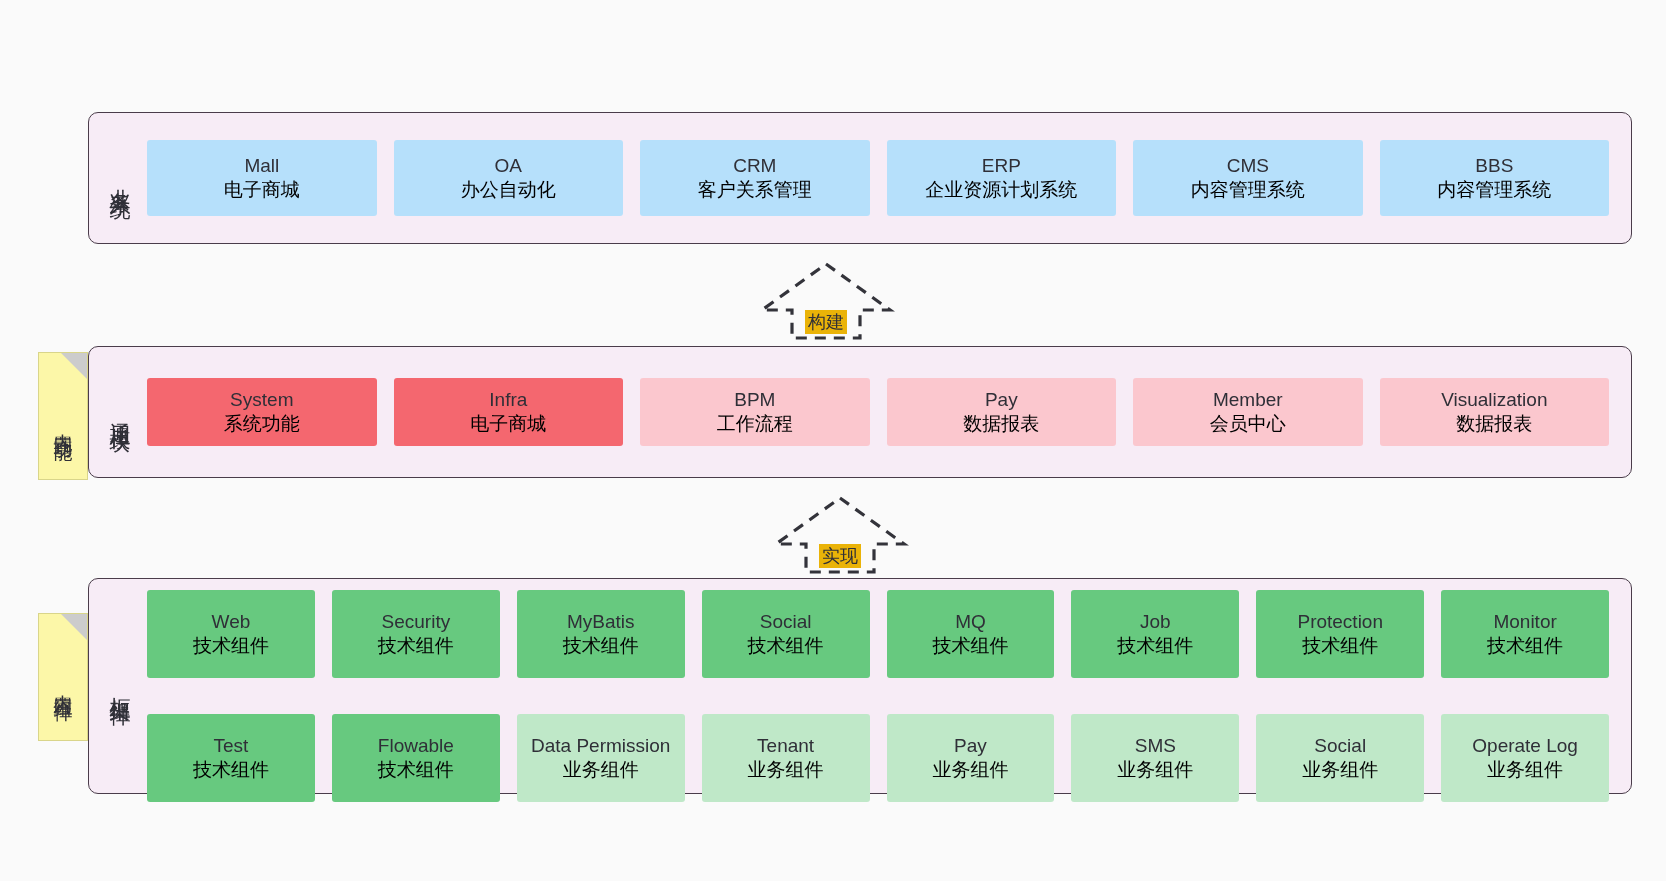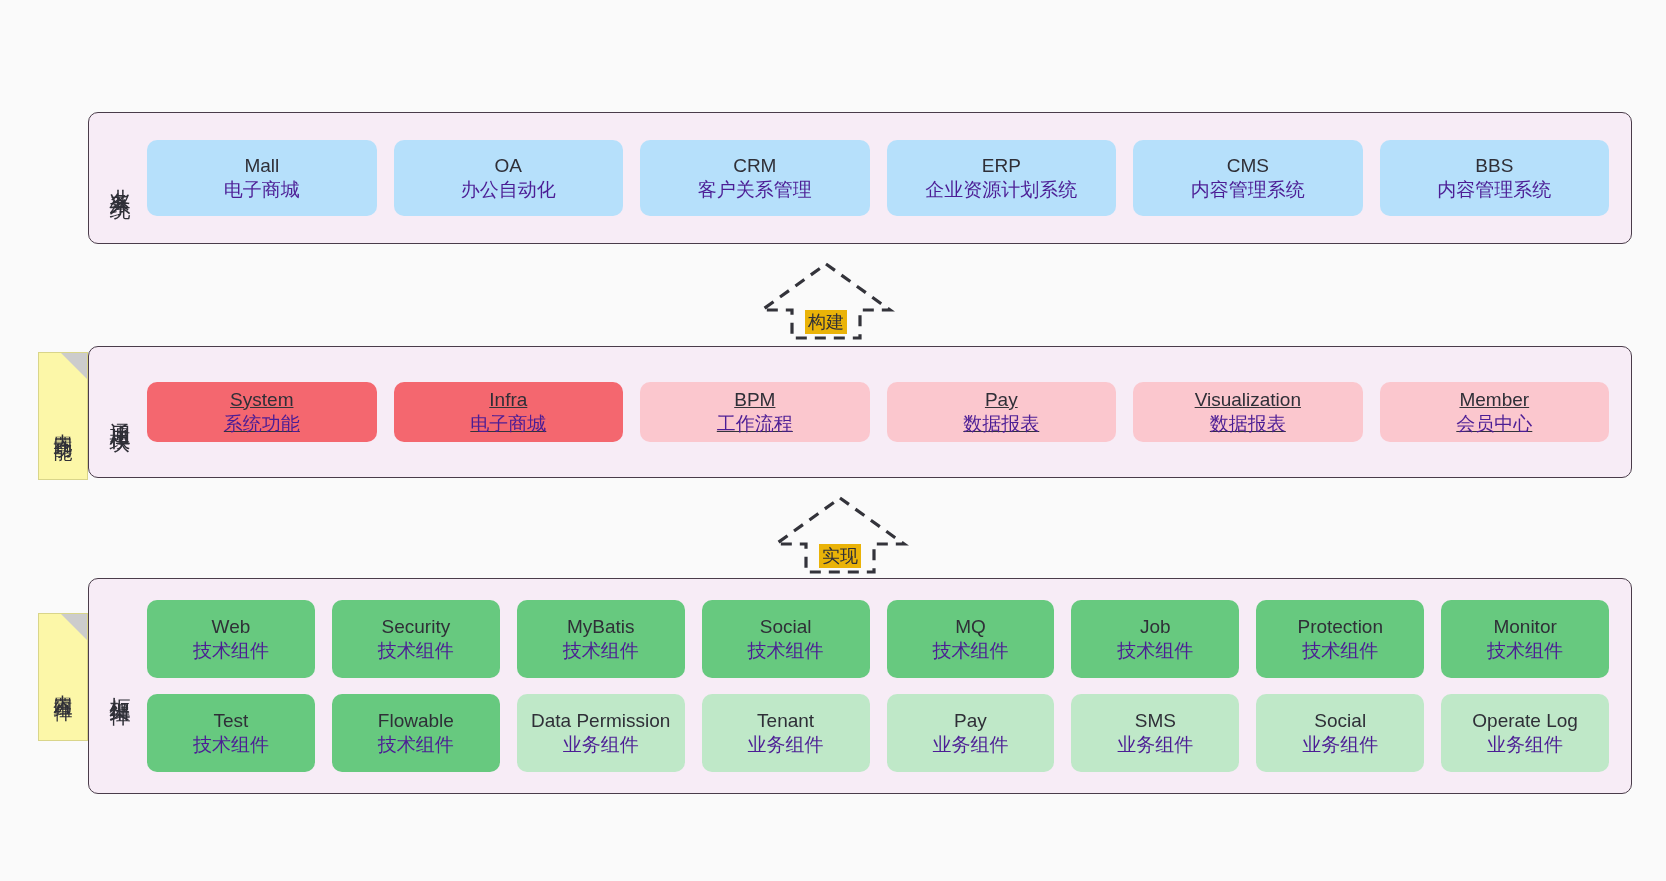--- a/index.html
+++ b/index.html
@@ -54,48 +54,48 @@
   .row {
     display: flex;
     gap: 17px;
     width: 100%;
   }
 
   
   .node {
     flex: 1 1 0;
     box-sizing: border-box;
-    border-radius: 10px;
+    border-radius: 3px;
     display: flex;
     flex-direction: column;
     align-items: center;
     justify-content: center;
     text-align: center;
     line-height: 1.28;
     padding: 21px 4px;
     user-select: none;
   }
   .node .en {
     font-size: 19px;
     color: #2f2f37;
   }
   .node .cn {
     font-size: 19px;
-    color: #4c1d95;
+    color: #000000;
   }
   .node.blue   { background: #b6e0fb; }
   .node.red    { background: #f4676f; }
   .node.pink   { background: #fbc7ce; }
   .node.green  { background: #67c97f; }
   .node.lgreen { background: #bfe8c8; }
 
   
   .layer-business .node { height: 76px; }
-  .layer-common   .node { height: 60px; text-decoration: underline; }
-  .layer-frame    .node { height: 78px; }
+  .layer-common   .node { height: 68px; }
+  .layer-frame    .node { height: 88px; margin-top: 20px; }
 
   
   .note {
     position: absolute;
     box-sizing: border-box;
     background: #fcf7a8;
     border: 1px solid #d9d58a;
     display: flex;
     align-items: center;
     justify-content: center;
@@ -197,26 +197,26 @@
         </div>
         <div class="node pink">
           <span class="en">BPM</span>
           <span class="cn">工作流程</span>
         </div>
         <div class="node pink">
           <span class="en">Pay</span>
           <span class="cn">数据报表</span>
         </div>
         <div class="node pink">
+          <span class="en">Member</span>
+          <span class="cn">会员中心</span>
+        </div>
+        <div class="node pink">
           <span class="en">Visualization</span>
           <span class="cn">数据报表</span>
-        </div>
-        <div class="node pink">
-          <span class="en">Member</span>
-          <span class="cn">会员中心</span>
         </div>
       </div>
     </div>
   </div>
 
   <div class="note" style="left:38px; top:352px; width:50px; height:128px;">
     <span class="fold"></span>
     <span class="note-text">内置功能</span>
   </div>
 

